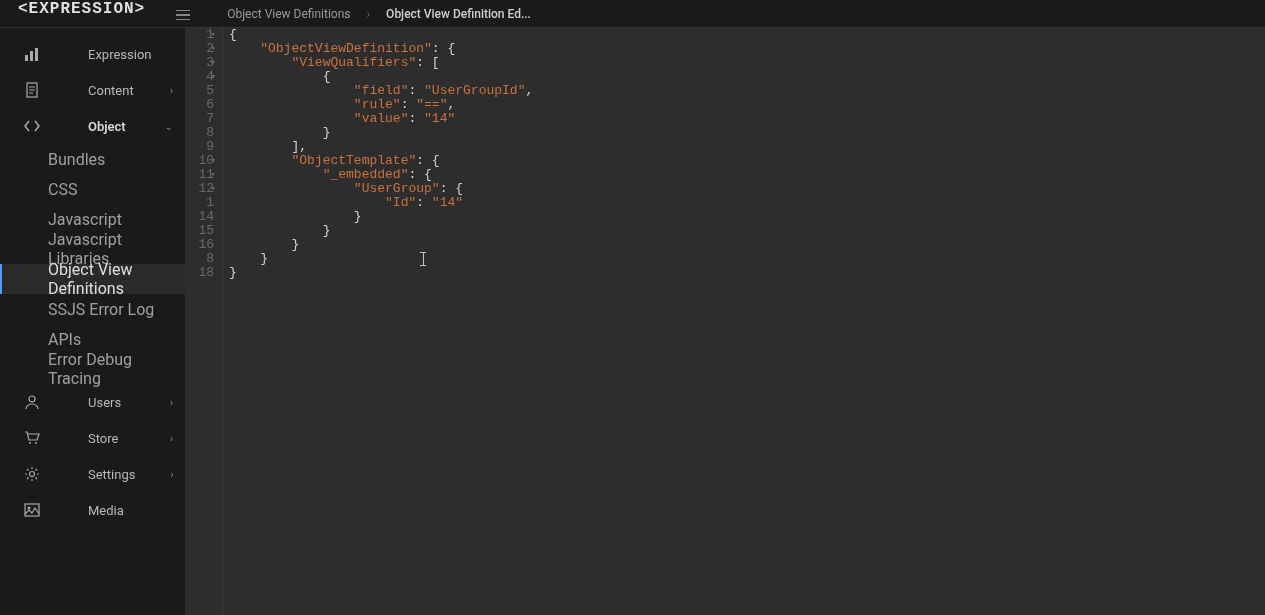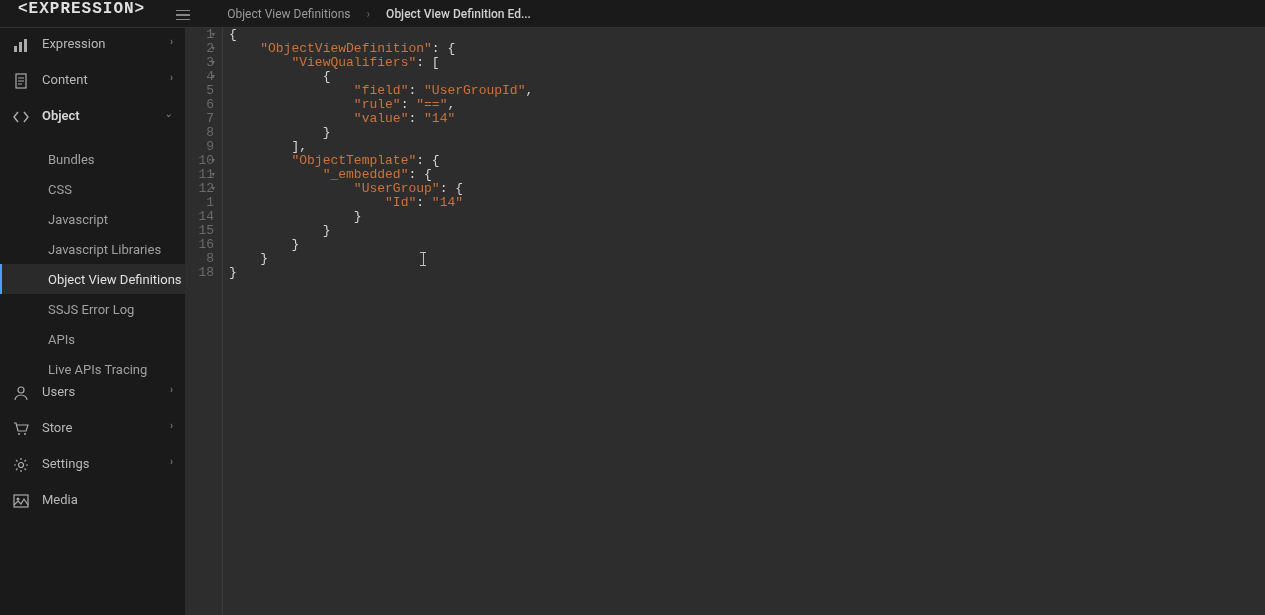--- a/index.html
+++ b/index.html
@@ -53,47 +53,48 @@
       overflow: hidden;
     }
     .sidebar {
       width: 185px;
       background: #1a1a1a;
       overflow-y: auto;
       padding-top: 8px;
     }
     .nav-item {
       display: flex;
-      align-items: flex-start;
+      align-items: center;
       height: 36px;
-      padding: 0 12px 0 12px;
+      padding: 0 12px 0 23px;
       cursor: pointer;
       font-size: 13px;
       color: #b8b8b8;
       position: relative;
+      gap: 35px;
     }
     .nav-icon {
       width: 18px;
       height: 18px;
       margin-right: 12px;
       display: flex;
       align-items: center;
       justify-content: center;
       flex-shrink: 0;
     }
     .nav-label { flex: 1; }
     .nav-chevron { color: #888; font-size: 10px; }
     .nav-item.expanded .nav-label { font-weight: 600; color: #d8d8d8; }
     .sub-item {
       display: flex;
       align-items: center;
       height: 30px;
       padding-left: 48px;
       cursor: pointer;
-      font-size: 13px;
+      font-size: 16px;
       color: #a0a0a0;
       position: relative;
     }
     .sub-item.active {
       background: #2a2a2a;
       color: #e0e0e0;
       border-left: 2px solid #4a9eff;
       padding-left: 46px;
     }
     .editor {
@@ -223,21 +224,21 @@
       <div class="sub-item active">
         <span>Object View Definitions</span>
       </div>
       <div class="sub-item">
         <span>SSJS Error Log</span>
       </div>
       <div class="sub-item">
         <span>APIs</span>
       </div>
       <div class="sub-item">
-        <span>Live APIs Tracing</span>
+        <span>Error Debug Tracing</span>
       </div>
       <div class="nav-item">
         <span class="nav-icon">
           <svg width="16" height="16" viewBox="0 0 16 16">
             <circle cx="8" cy="5" r="3" fill="none" stroke="#aaa" stroke-width="1.2"></circle>
             <path d="M2 15c0-3 3-5 6-5s6 2 6 5" fill="none" stroke="#aaa" stroke-width="1.2"></path>
           </svg>
         </span>
         <span class="nav-label">Users</span>
         <span class="nav-chevron">›</span>

